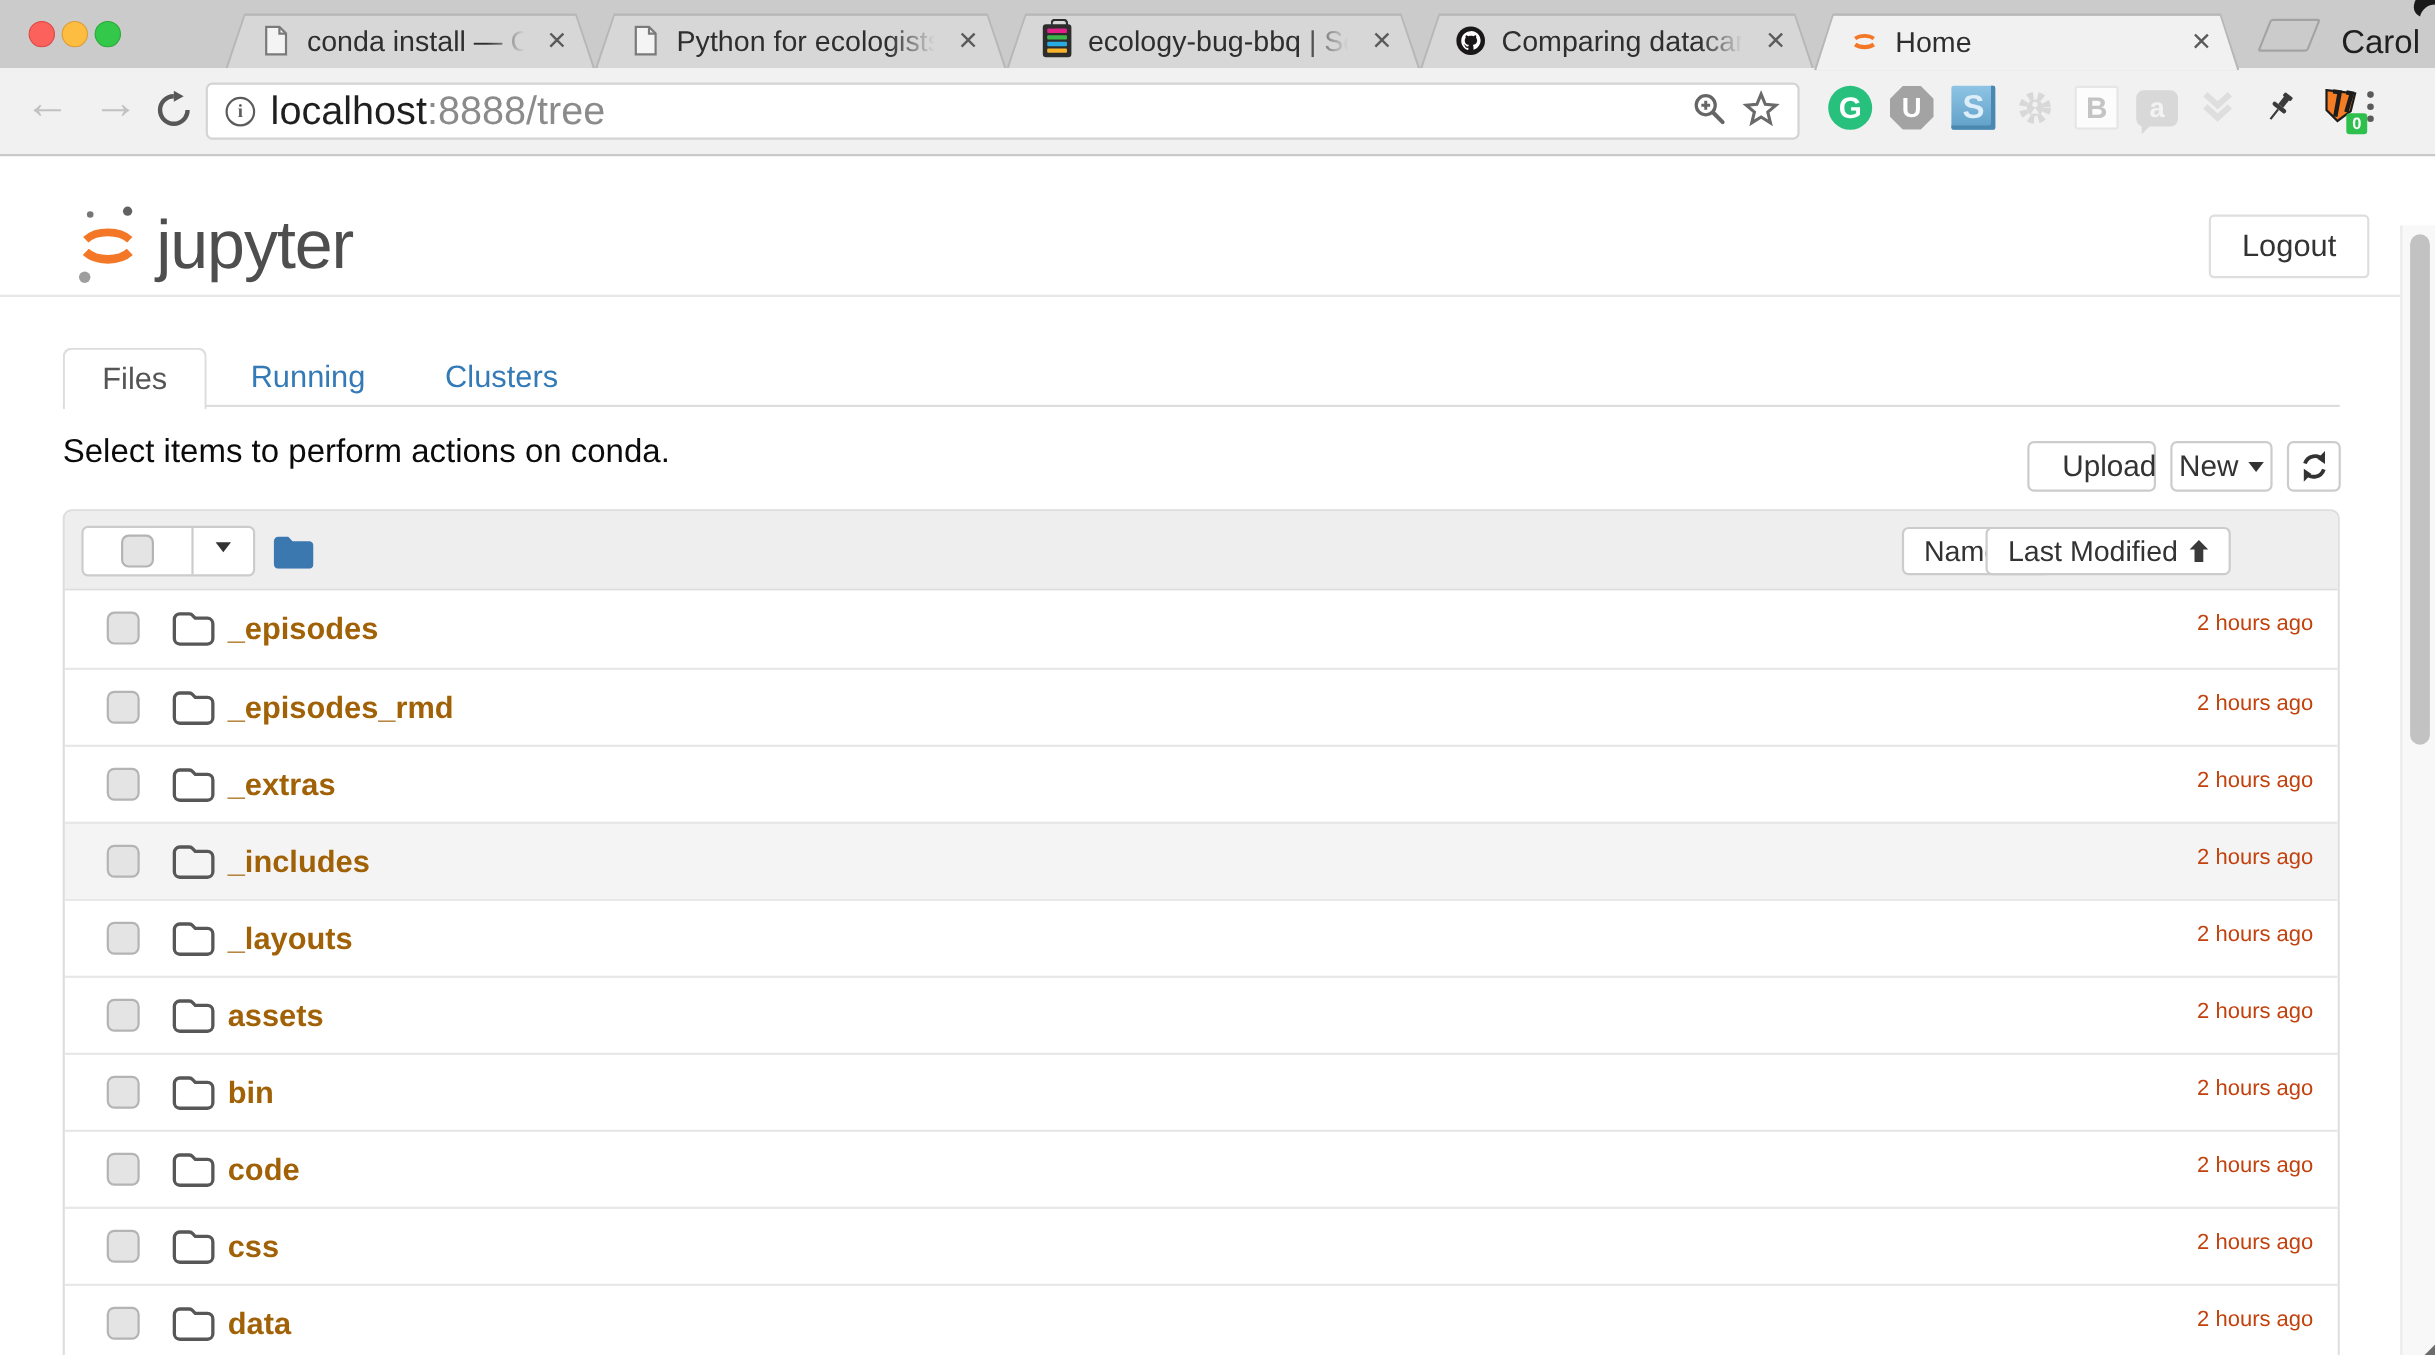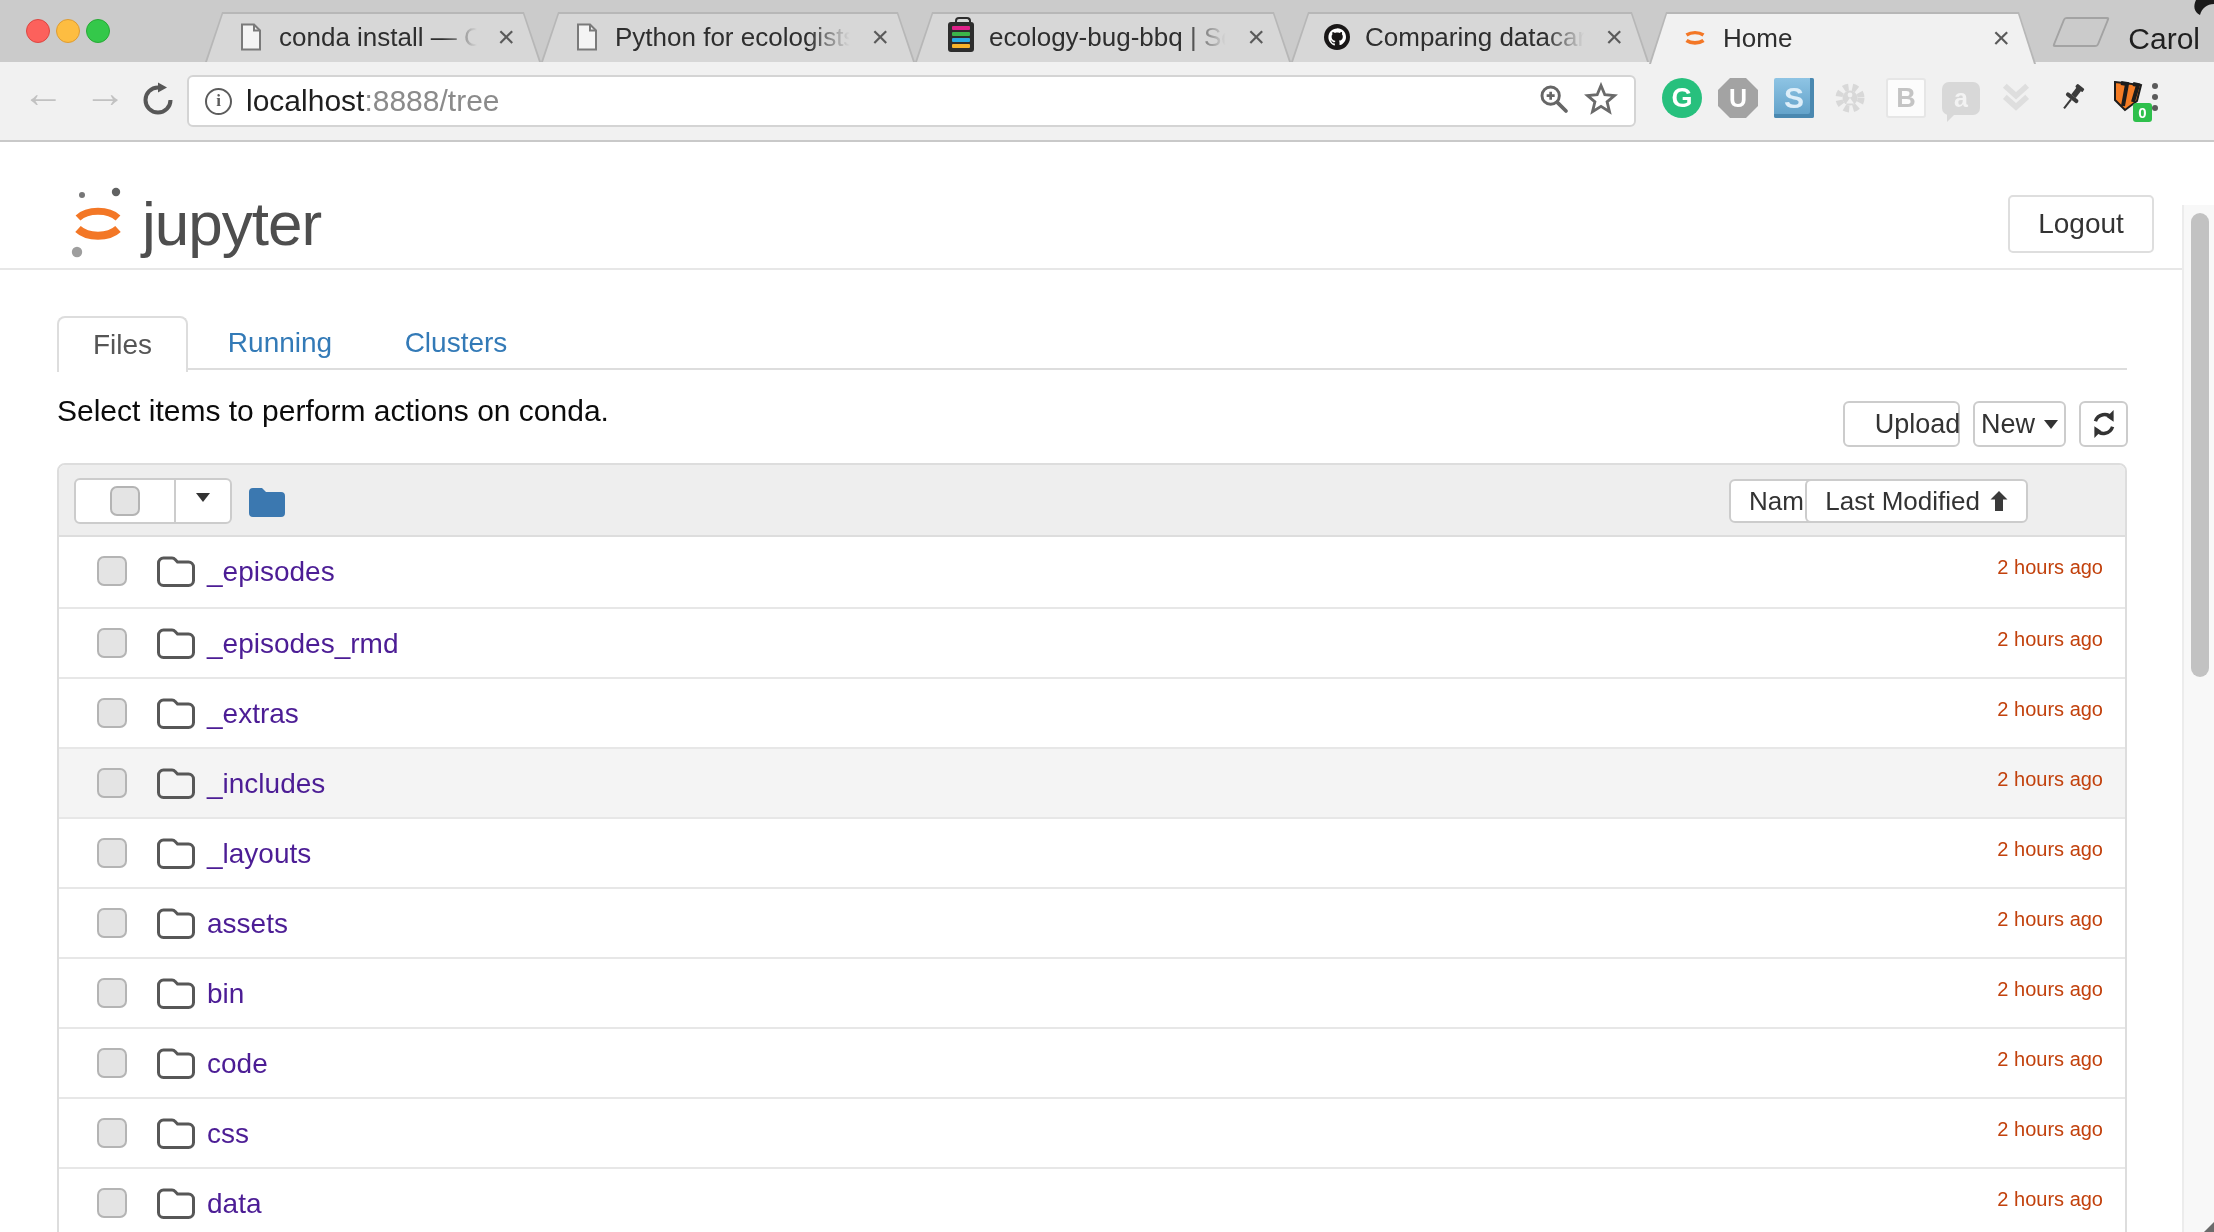--- a/index.html
+++ b/index.html
@@ -47,21 +47,21 @@
   
   .toolbar { position:absolute; left:0; top:62px; width:2214px; height:80px; background:#f1f1f1; border-bottom:2px solid #c9c9c9; z-index:5; }
   .nav-arrow { position:absolute; top:10px; font-size:42px; color:#c2c2c2; line-height:1; }
   .nav-back { left:22px; } .nav-forward { left:84px; }
   .reload-btn { position:absolute; left:140px; top:20px; width:36px; height:36px; }
   .omnibox { position:absolute; left:187px; top:13px; width:1449px; height:52px; background:#fff;
     border:2px solid #d4d4d4; border-radius:6px; display:flex; align-items:center; padding:0 16px; gap:14px; }
   .info-ico { width:27px; height:27px; border:2.5px solid #5c5c5c; border-radius:50%;
     display:flex; align-items:center; justify-content:center;
     font:600 17px "Liberation Serif",serif; color:#5c5c5c; flex:0 0 auto; }
-  .url-text { font-size:30px; color:#1f1f1f; white-space:nowrap; }
+  .url-text { font-size:36px; color:#1f1f1f; white-space:nowrap; }
   .url-text .url-path { color:#8b8b8b; }
   .omni-spacer { flex:1; }
   .ext-row { position:absolute; left:1662px; top:16px; display:flex; gap:16px; align-items:center; }
   .ext { width:40px; height:40px; display:flex; align-items:center; justify-content:center; position:relative; }
   .ext-grammarly { border-radius:50%; background:#27c07d; color:#fff; font-size:27px; font-weight:bold; }
   .ext-ublock { background:#a3a3a3; color:#fff; font-size:25px; font-weight:bold;
     clip-path:polygon(30% 0,70% 0,100% 30%,100% 70%,70% 100%,30% 100%,0 70%,0 30%); }
   .ext-sblock { background:linear-gradient(180deg,#8ec4e4,#5f9fc7); box-shadow:inset -4px -4px 0 #4a88b0;
     color:#ddeef9; font-size:30px; font-weight:bold; border-radius:2px; }
   .ext-bbox { background:#fcfcfc; border:2px solid #e6e6e6; border-radius:3px; color:#c4c4c4; font-size:27px; font-weight:bold; }
@@ -109,21 +109,21 @@
   .sort-btn { position:absolute; top:14px; height:44px; background:#fff; border:2px solid #ccc; border-radius:6px;
     display:flex; align-items:center; justify-content:center; gap:10px; font-size:26px; color:#333; padding:0 18px; }
   .sort-name { left:1670px; }
   .sort-lastmod { right:97px; }
 
   .row { position:relative; height:70px; background:#fff; border-top:2px solid #e7e7e7; }
   .row.hl { background:#f4f4f4; }
   .row:first-of-type { border-top:none; }
   .row .cbx { position:absolute; left:38px; top:19px; }
   .row-folder { position:absolute; left:97px; top:18px; }
-  .row-link { position:absolute; left:148px; top:19px; font-size:28px; color:#4c1d95; text-decoration:none; }
+  .row-link { position:absolute; left:148px; top:19px; font-size:28px; color:#a16207; text-decoration:none;font-weight:bold; }
   .row-time { position:absolute; right:22px; top:19px; font-size:20px; color:#c2410c; }
 
   
   .sb-track { position:absolute; left:2182px; top:205px; width:32px; height:1027px; background:#f8f8f8; border-left:2px solid #ececec; }
   .sb-thumb { position:absolute; left:7px; top:8px; width:18px; height:464px; border-radius:9px; background:#c2c2c2; }
   .corner-mark { position:absolute; right:0; bottom:0; width:0; height:0;
     border-right:10px solid #6b6b6b; border-top:10px solid transparent; }
 </style>
 </head>
 <body>

